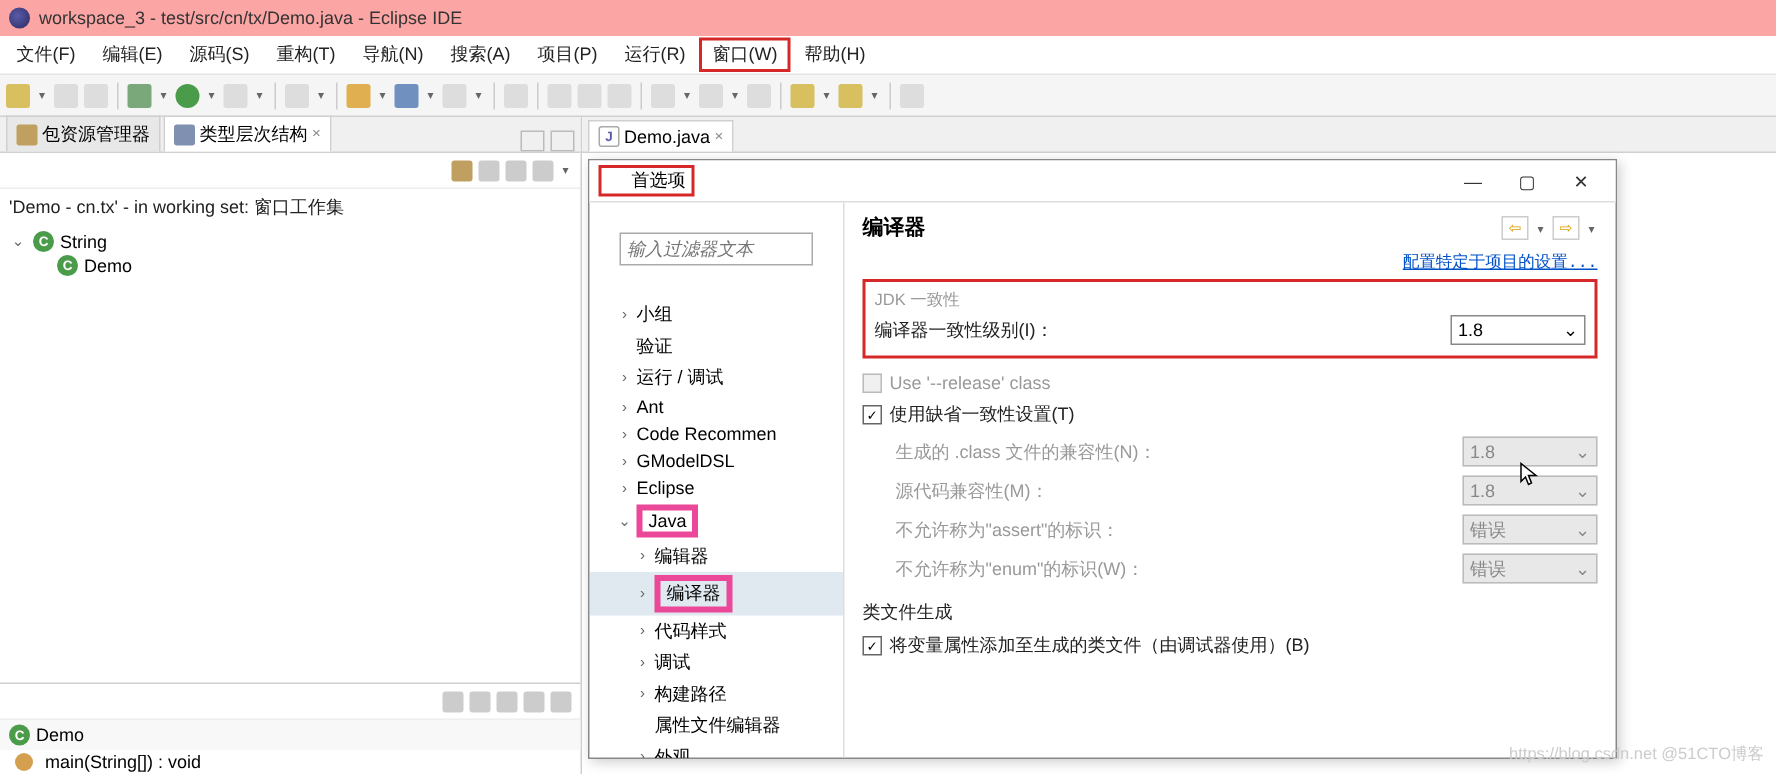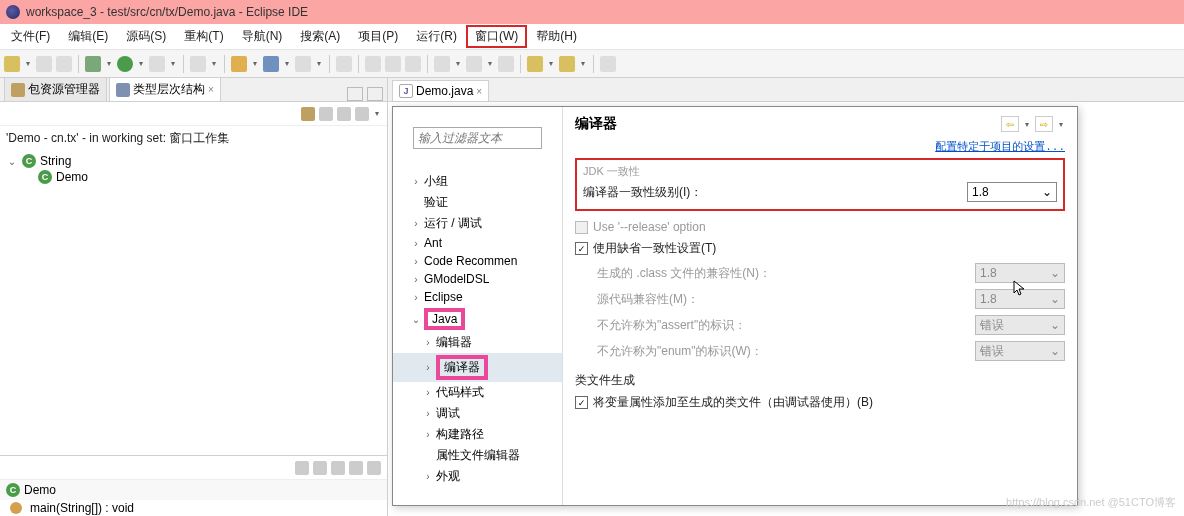--- a/index.html
+++ b/index.html
@@ -192,20 +192,31 @@
   <div class="right-area">
     <div class="editor-tabs">
       <div class="view-tab">
         <span class="j-icon">J</span>
         <span>Demo.java</span>
         <span class="tab-close">×</span>
       </div>
     </div>
 
     <div class="prefs-dialog">
+      <div class="prefs-title">
+        <span class="boxed-title">
+          <span class="eclipse-icon" style="width:12px;height:12px"></span>
+          <span>首选项</span>
+        </span>
+        <div class="win-controls">
+          <div class="win-btn">—</div>
+          <div class="win-btn">▢</div>
+          <div class="win-btn">✕</div>
+        </div>
+      </div>
       <div class="prefs-body">
         <div class="prefs-left">
           <input class="filter-input" placeholder="输入过滤器文本" style="">
           <div class="prefs-tree" id="prefs-tree">
               <div class="prefs-tree-row indent-1">
                 <span class="arrow">›</span>
                 <span class="label">小组</span>
               </div>
               <div class="prefs-tree-row indent-1">
                 <span class="arrow"></span>
@@ -283,21 +294,21 @@
               <span class="label">编译器一致性级别(I)：</span>
               <div class="select">
                 <span>1.8</span>
                 <span>⌄</span>
               </div>
             </div>
           </div>
 
           <div class="form-row">
             <span class="checkbox disabled"></span>
-            <span class="label disabled">Use '--release' option</span>
+            <span class="label disabled">Use '--release' class</span>
           </div>
           <div class="form-row">
             <span class="checkbox">✓</span>
             <span class="label">使用缺省一致性设置(T)</span>
           </div>
           <div class="form-row">
             <span class="label disabled sub">生成的 .class 文件的兼容性(N)：</span>
             <div class="select disabled">
                 <span>1.8</span>
                 <span>⌄</span>

